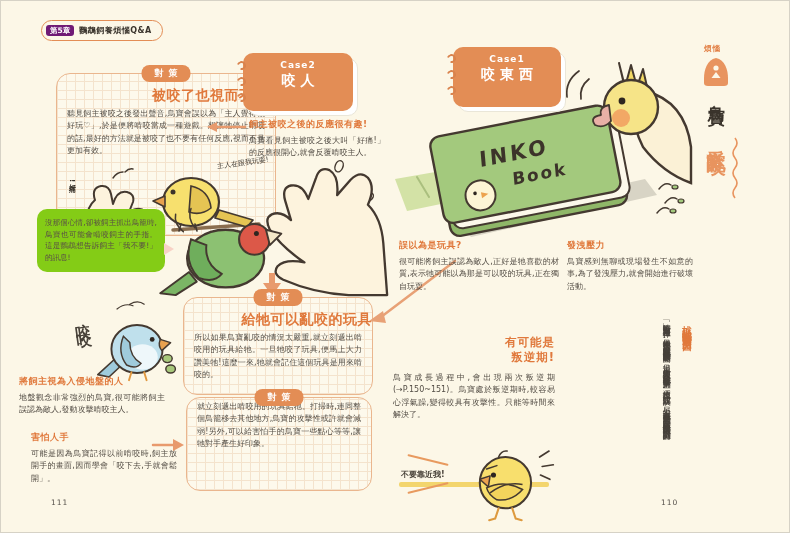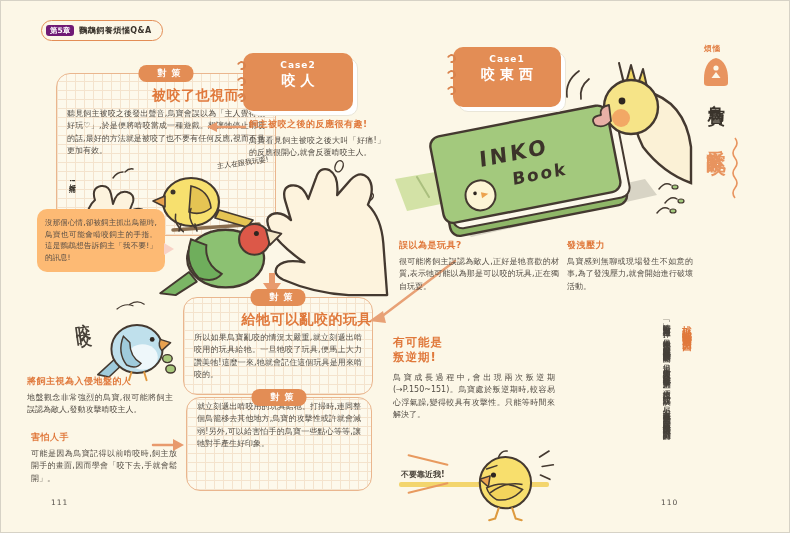--- a/index.html
+++ b/index.html
@@ -24,21 +24,21 @@
   .cm-box {
     border:1.5px solid #eab68e; border-radius:14px;
     background-color:#fdf9ec;
     background-image:
       repeating-linear-gradient(0deg,#f4e3cd 0 1px,transparent 1px 9px),
       repeating-linear-gradient(90deg,#f4e3cd 0 1px,transparent 1px 9px);
   }
   .cm-badge {
     position:absolute; left:50%; top:-9px; transform:translateX(-50%);
     background:#e38d55; color:#fff; font-size:9px; font-weight:bold;
-    letter-spacing:5px; padding:2px 8px 2px 19px; border-radius:8px; line-height:1.4;
+    letter-spacing:5px; padding:2px 8px 2px 13px; border-radius:8px; line-height:1.4;
     white-space:nowrap; z-index:2;
   }
   .cm-title {
     margin-top:13px; text-align:right; color:#e0793c; font-weight:bold;
     font-size:14px; letter-spacing:.5px; white-space:nowrap;
   }
   .cm-body { font-size:8px; line-height:1.55; text-align:justify; color:#544e46; padding:3px 10px 0 10px; }
 
   
   .case-wrap { z-index:3; }
@@ -49,36 +49,36 @@
   .case-label { font-size:9px; font-weight:bold; letter-spacing:1px; }
   .case-name { font-size:14px; font-weight:bold; letter-spacing:5px; padding-left:5px; margin-top:2px; }
   .ring { position:absolute; left:-6px; width:9px; height:9px; border:2px solid #d9834e;
     border-radius:50%; border-left-color:transparent; transform:rotate(-30deg); }
 
   .sec-title { color:#e0793c; font-weight:bold; font-size:9px; letter-spacing:.5px; }
   .sec-body  { font-size:8px; line-height:1.55; text-align:justify; color:#544e46; margin-top:4px; }
 
   
   .pink-bubble {
-    left:36px; top:208px; width:128px; background:#fdba74; border-radius:10px;
+    left:36px; top:208px; width:128px; background:#84cc16; border-radius:10px;
     padding:8px 8px; font-size:7.5px; line-height:1.55; color:#5a4f46;
     text-align:justify; z-index:2;
   }
   .pink-tail { position:absolute; right:-9px; top:34px; width:0; height:0;
     border-top:6px solid transparent; border-bottom:6px solid transparent;
     border-left:10px solid #f8d2c6; }
 
   .bite-label { left:70px; top:310px; writing-mode:vertical-rl; font-size:15px;
     font-weight:bold; color:#474138; letter-spacing:8px; transform:rotate(-8deg); }
 
   .pain-label { writing-mode:vertical-rl; font-size:7px; font-weight:bold; color:#3a342c; }
   .play-label { font-size:7px; color:#3a342c; transform:rotate(-8deg); white-space:nowrap; }
 
   
-  .rebel-title { text-align:left; color:#e0793c; font-weight:bold; font-size:11.5px;
+  .rebel-title { text-align:right; color:#e0793c; font-weight:bold; font-size:11.5px;
     line-height:1.3; letter-spacing:1px; }
   .rebel-bar { position:absolute; left:6px; right:6px; height:5px; background:#f3d56d; border-radius:2px; }
   .rebel-speech { position:absolute; left:8px; top:134px; font-size:8px; font-weight:bold; color:#474138; }
   .speech-line { position:absolute; width:42px; height:2px; background:#e89a5f; border-radius:2px; }
 
   
   .cause-box { left:558px; top:316px; width:136px; height:180px;
     writing-mode:vertical-rl; overflow:hidden; }
   .cause-title { color:#e0793c; font-weight:bold; font-size:9.5px; letter-spacing:2px;
     padding-left:7px; line-height:1.6; }
@@ -185,21 +185,21 @@
     <div class="cm-badge">對策</div>
     <div class="cm-title">給牠可以亂咬的玩具</div>
     <div class="cm-body">所以如果鳥寶亂咬的情況太嚴重,就立刻遞出啃咬用的玩具給牠。一旦牠咬了玩具,便馬上大力讚美牠!這麼一來,牠就會記住這個玩具是用來啃咬的。</div>
   </div>
 
   <svg class="abs" style="left:366px;top:256px;" width="92" height="74" viewBox="0 0 92 74">
     <path d="M88,4 L14,60" stroke="#e8a176" stroke-width="2.5" stroke-linecap="round"></path>
     <path d="M16,54 L2,64 L19,66 Z" fill="#e8a176"></path>
   </svg>
 
-  <div class="abs" style="left:26px;top:374px;width:146px;">
+  <div class="abs" style="left:18px;top:374px;width:146px;">
     <div class="sec-title">將飼主視為入侵地盤的人</div>
     <div class="sec-body">地盤觀念非常強烈的鳥寶,很可能將飼主誤認為敵人,發動攻擊啃咬主人。</div>
   </div>
 
   <div class="abs" style="left:30px;top:430px;width:146px;">
     <div class="sec-title">害怕人手</div>
     <div class="sec-body">可能是因為鳥寶記得以前啃咬時,飼主放開手的畫面,因而學會「咬下去,手就會鬆開」。</div>
   </div>
 
   <svg class="abs" style="left:150px;top:437px;" width="34" height="14" viewBox="0 0 34 14">

